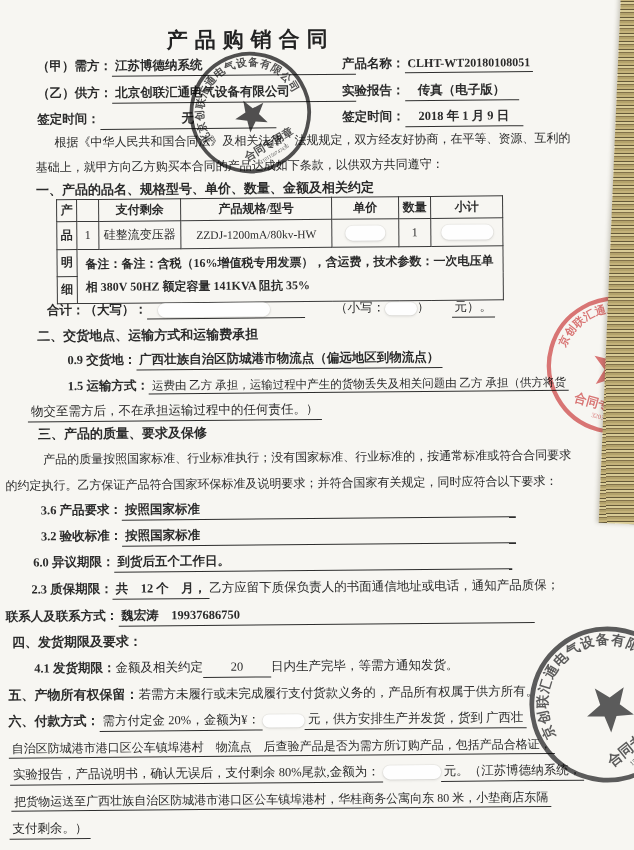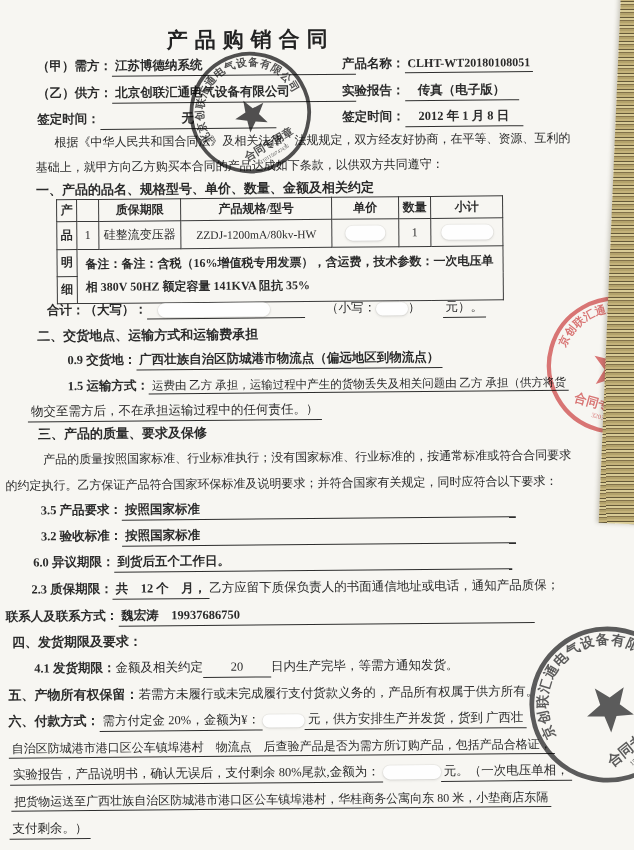--- a/index.html
+++ b/index.html
@@ -52,21 +52,21 @@
       <span class="b">（乙）供方：</span><span class="u b" style="width:238px;">北京创联汇通电气设备有限公司</span>
     </div>
     <div class="line" style="left:345px;top:84px;">
       <span class="b">实验报告：</span><span class="u b center" style="width:108px;">传真（电子版）</span>
     </div>
 
     <div class="line" style="left:40px;top:110px;">
       <span class="b">签定时间：</span><span class="u b center" style="width:170px;">无</span>
     </div>
     <div class="line" style="left:345px;top:110px;">
-      <span class="b">签定时间：</span><span class="u b center" style="width:112px;">2012 年 1 月 8 日</span>
+      <span class="b">签定时间：</span><span class="u b center" style="width:112px;">2018 年 1 月 9 日</span>
     </div>
 
     <div class="line" style="left:57px;top:133px;font-size:12px;">根据《中华人民共和国合同法》及相关法律、法规规定，双方经友好协商，在平等、资源、互利的</div>
     <div class="line" style="left:38px;top:158px;font-size:12px;">基础上，就甲方向乙方购买本合同的产品达成如下条款，以供双方共同遵守：</div>
 
     <div class="line b" style="left:38px;top:180px;font-size:13px;">一、产品的品名、规格型号、单价、数量、金额及相关约定</div>
 
     <table class="ptable">
       <colgroup>
           <col style="width:20px">
@@ -74,21 +74,21 @@
           <col style="width:82px">
           <col style="width:151px">
           <col style="width:67px">
           <col style="width:32px">
           <col style="width:72px">
         </colgroup>
       <tbody>
           <tr class="rh">
         <td class="vc">产</td>
         <td></td>
-        <td>质保期限</td>
+        <td>支付剩余</td>
         <td>产品规格/型号</td>
         <td>单价</td>
         <td>数量</td>
         <td>小计</td>
       </tr>
       <tr class="rd">
         <td class="vc">品</td>
         <td>1</td>
         <td>硅整流变压器</td>
         <td style="font-size:11.5px;">ZZDJ-1200mA/80kv-HW</td>
@@ -100,39 +100,39 @@
         <td class="vc" style="height:23px;">明</td>
         <td class="remark" colspan="6" rowspan="2">备注：备注：含税（16%增值税专用发票），含运费，技术参数：一次电压单相 380V 50HZ 额定容量 141KVA 阻抗 35%</td>
       </tr>
       <tr>
         <td class="vc no-top" style="height:23px;">细</td>
       </tr>
     </tbody>
       </table>
 
     <div class="line" style="left:48px;top:301px;">
-      <span class="b">合计：（大写）：</span><span class="u" style="width:152px;height:15px;"><span class="redact" style="width:112px;height:14px;margin-left:8px;"></span></span><span style="margin-left:21px;">（小写：</span><span class="redact" style="width:32px;height:13px;"></span><span>）</span><span class="u" style="margin-left:22px;">元）。</span>
+      <span class="b">合计：（大写）：</span><span class="u" style="width:152px;height:15px;"><span class="redact" style="width:112px;height:14px;margin-left:8px;"></span></span><span style="margin-left:30px;">（小写：</span><span class="redact" style="width:32px;height:13px;"></span><span>）</span><span class="u" style="margin-left:22px;">元）。</span>
     </div>
 
     <div class="line b" style="left:38px;top:326px;font-size:13px;">二、交货地点、运输方式和运输费承担</div>
     <div class="line" style="left:68px;top:351px;">
       <span class="b">0.9 交货地：</span><span class="u b">广西壮族自治区防城港市物流点（偏远地区到物流点）</span>
     </div>
     <div class="line" style="left:68px;top:377px;">
       <span class="b">1.5 运输方式：</span><span class="u" style="font-size:11.5px;">运费由 乙方 承担，运输过程中产生的货物丢失及相关问题由 乙方 承担（供方将货</span>
     </div>
     <div class="line" style="left:28px;top:402px;">
       <span class="u">物交至需方后，不在承担运输过程中的任何责任。）</span>
     </div>
 
     <div class="line b" style="left:38px;top:424px;font-size:13px;">三、产品的质量、要求及保修</div>
     <div class="line" style="left:43px;top:450px;font-size:12px;">产品的质量按照国家标准、行业标准执行；没有国家标准、行业标准的，按通常标准或符合合同要求</div>
     <div class="line" style="left:5px;top:476px;font-size:12px;">的约定执行。乙方保证产品符合国家环保标准及说明要求；并符合国家有关规定，同时应符合以下要求：</div>
     <div class="line" style="left:40px;top:501px;">
-      <span class="b">3.5 产品要求：</span><span class="u b" style="width:388px;">按照国家标准</span>
+      <span class="b">3.6 产品要求：</span><span class="u b" style="width:388px;">按照国家标准</span>
     </div>
     <div class="line" style="left:40px;top:527px;">
       <span class="b">3.2 验收标准：</span><span class="u b" style="width:388px;">按照国家标准</span>
     </div>
     <div class="line" style="left:32px;top:553px;">
       <span class="b">6.0 异议期限：</span><span class="u b" style="width:392px;">到货后五个工作日。</span>
     </div>
     <div class="line" style="left:30px;top:580px;">
       <span class="b">2.3 质保期限：</span><span class="u b">共　12 个　月，</span><span>乙方应留下质保负责人的书面通信地址或电话，通知产品质保；</span>
     </div>
@@ -149,21 +149,21 @@
       <span class="b" style="font-size:13px;">五、产物所有权保留：</span><span>若需方未履行或未完成履行支付货款义务的，产品所有权属于供方所有。</span>
     </div>
 
     <div class="line" style="left:6px;top:711px;">
       <span class="b" style="font-size:13px;">六、付款方式：</span><span class="u">需方付定金 20%，金额为¥：</span><span class="redact" style="width:42px;height:13px;"></span><span class="u">元，供方安排生产并发货，货到 广西壮</span>
     </div>
     <div class="line" style="left:6px;top:739px;">
       <span class="u" style="font-size:12px;">自治区防城港市港口区公车镇埠港村　物流点　后查验产品是否为需方所订购产品，包括产品合格证，</span>
     </div>
     <div class="line" style="left:7px;top:765px;">
-      <span class="u">实验报告，产品说明书，确认无误后，支付剩余 80%尾款,金额为：</span><span class="redact" style="width:58px;height:14px;"></span><span class="u">元。（一次电压单相，</span>
+      <span class="u">实验报告，产品说明书，确认无误后，支付剩余 80%尾款,金额为：</span><span class="redact" style="width:58px;height:14px;"></span><span class="u">元。（江苏博德纳系统，</span>
     </div>
     <div class="line" style="left:8px;top:792px;">
       <span class="u" style="font-size:12px;">把货物运送至广西壮族自治区防城港市港口区公车镇埠港村，华桂商务公寓向东 80 米，小垫商店东隔</span>
     </div>
     <div class="line" style="left:6px;top:819px;">
       <span class="u">支付剩余。）</span>
     </div>
 
     <svg class="stamp" width="160" height="160" viewBox="0 0 160 160" style="left:173px;top:32px;color:#3d3d3d;opacity:.9;transform:rotate(-30deg) scale(.84);">
       <circle cx="80" cy="80" r="70" fill="none" stroke="currentColor" stroke-width="4.5"></circle>

